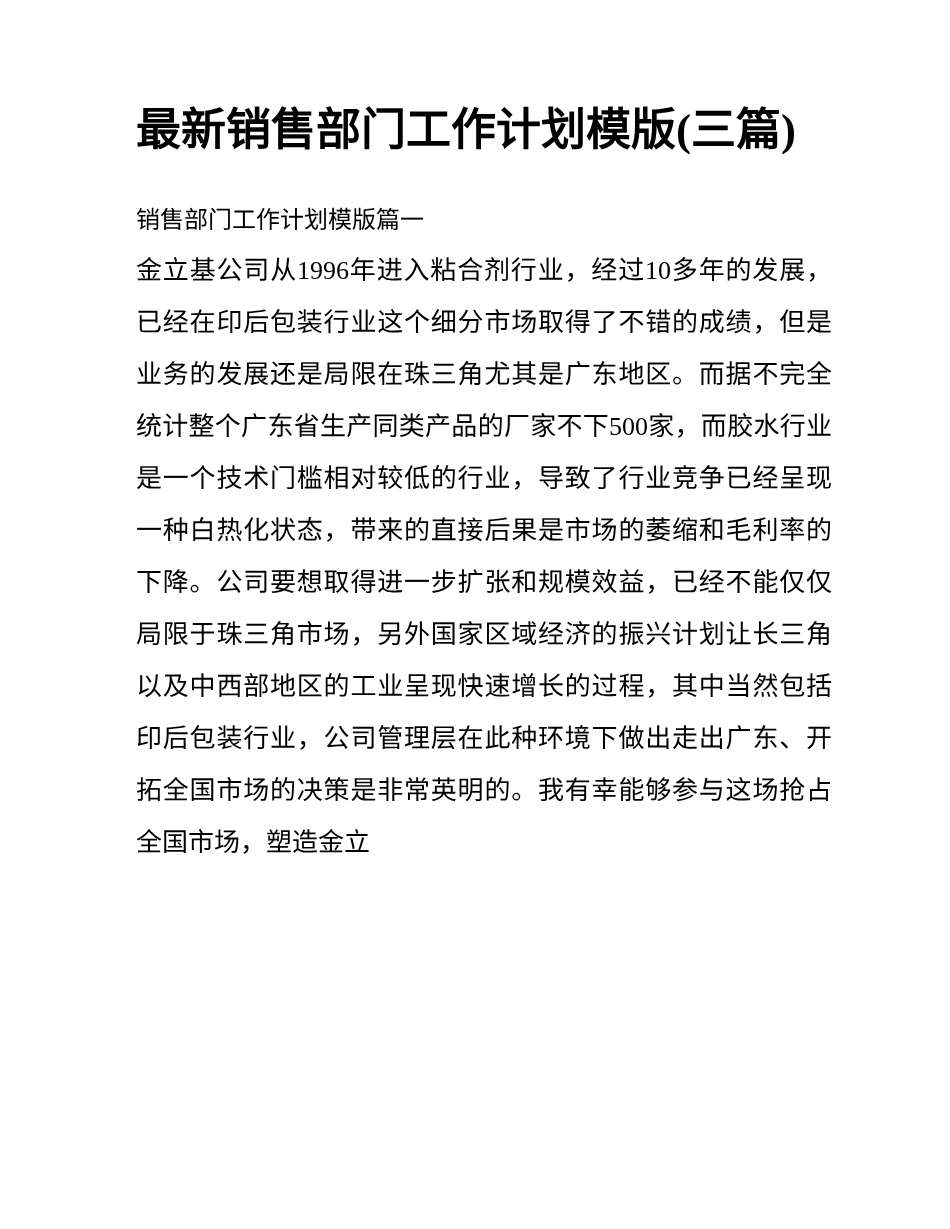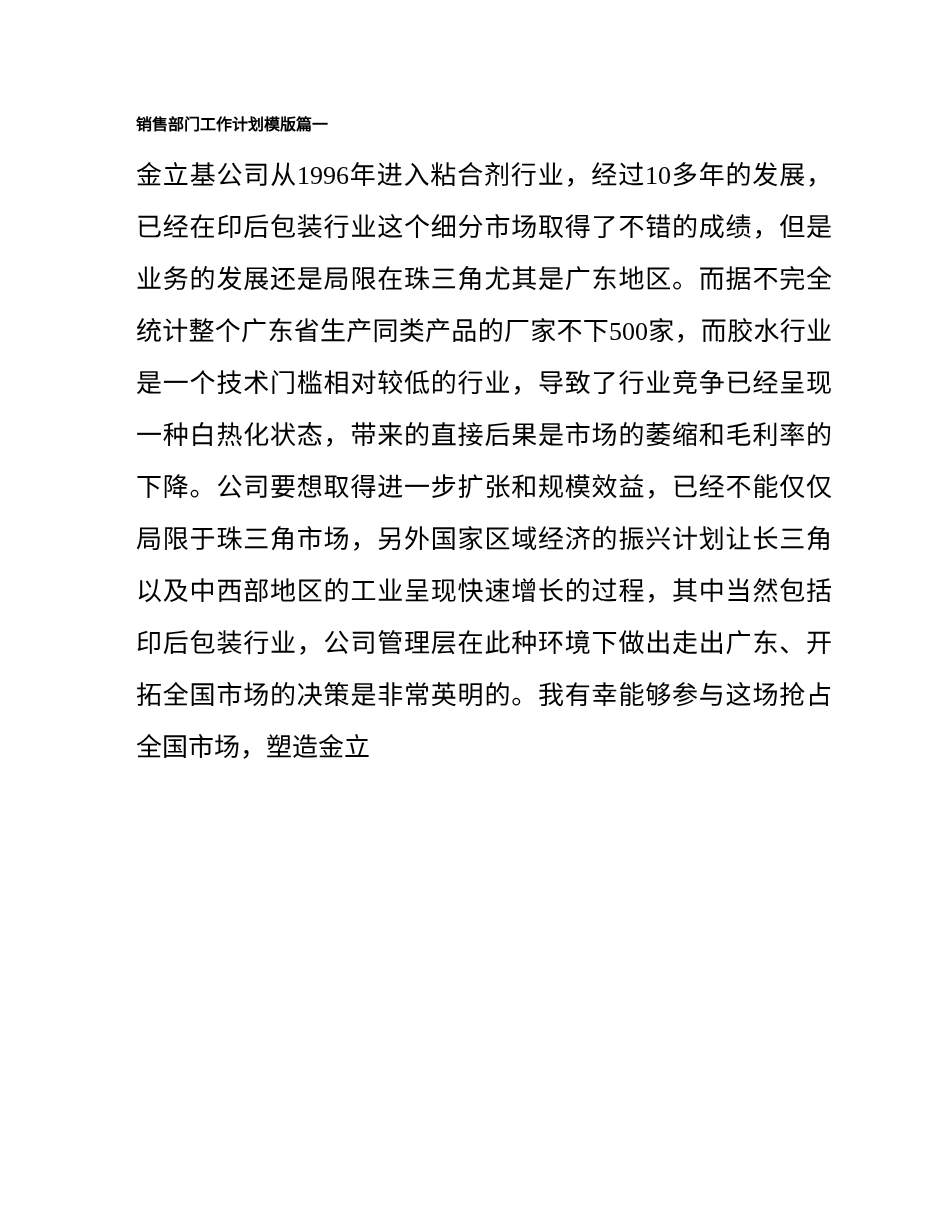--- a/index.html
+++ b/index.html
@@ -36,27 +36,27 @@
     line-height: 52px;
     margin: 0;
     text-align: justify;
     text-justify: inter-ideograph;
     word-break: break-all;
   }
   .para + .para {
     margin-top: 0;
   }
   .para-heading {
-    font-size: 16px;
+    font-size: 24px;
     line-height: 50px;
-    font-weight: bold;
   }
 </style>
 </head>
 <body>
 
 <div class="page">
+  <h1 class="doc-title">最新销售部门工作计划模版(三篇)</h1>
 
 
   <p class="para para-heading">销售部门工作计划模版篇一</p>
 
   <p class="para">金立基公司从1996年进入粘合剂行业，经过10多年的发展，已经在印后包装行业这个细分市场取得了不错的成绩，但是业务的发展还是局限在珠三角尤其是广东地区。而据不完全统计整个广东省生产同类产品的厂家不下500家，而胶水行业是一个技术门槛相对较低的行业，导致了行业竞争已经呈现一种白热化状态，带来的直接后果是市场的萎缩和毛利率的下降。公司要想取得进一步扩张和规模效益，已经不能仅仅局限于珠三角市场，另外国家区域经济的振兴计划让长三角以及中西部地区的工业呈现快速增长的过程，其中当然包括印后包装行业，公司管理层在此种环境下做出走出广东、开拓全国市场的决策是非常英明的。我有幸能够参与这场抢占全国市场，塑造金立</p>
 </div>
 
 </body></html>

